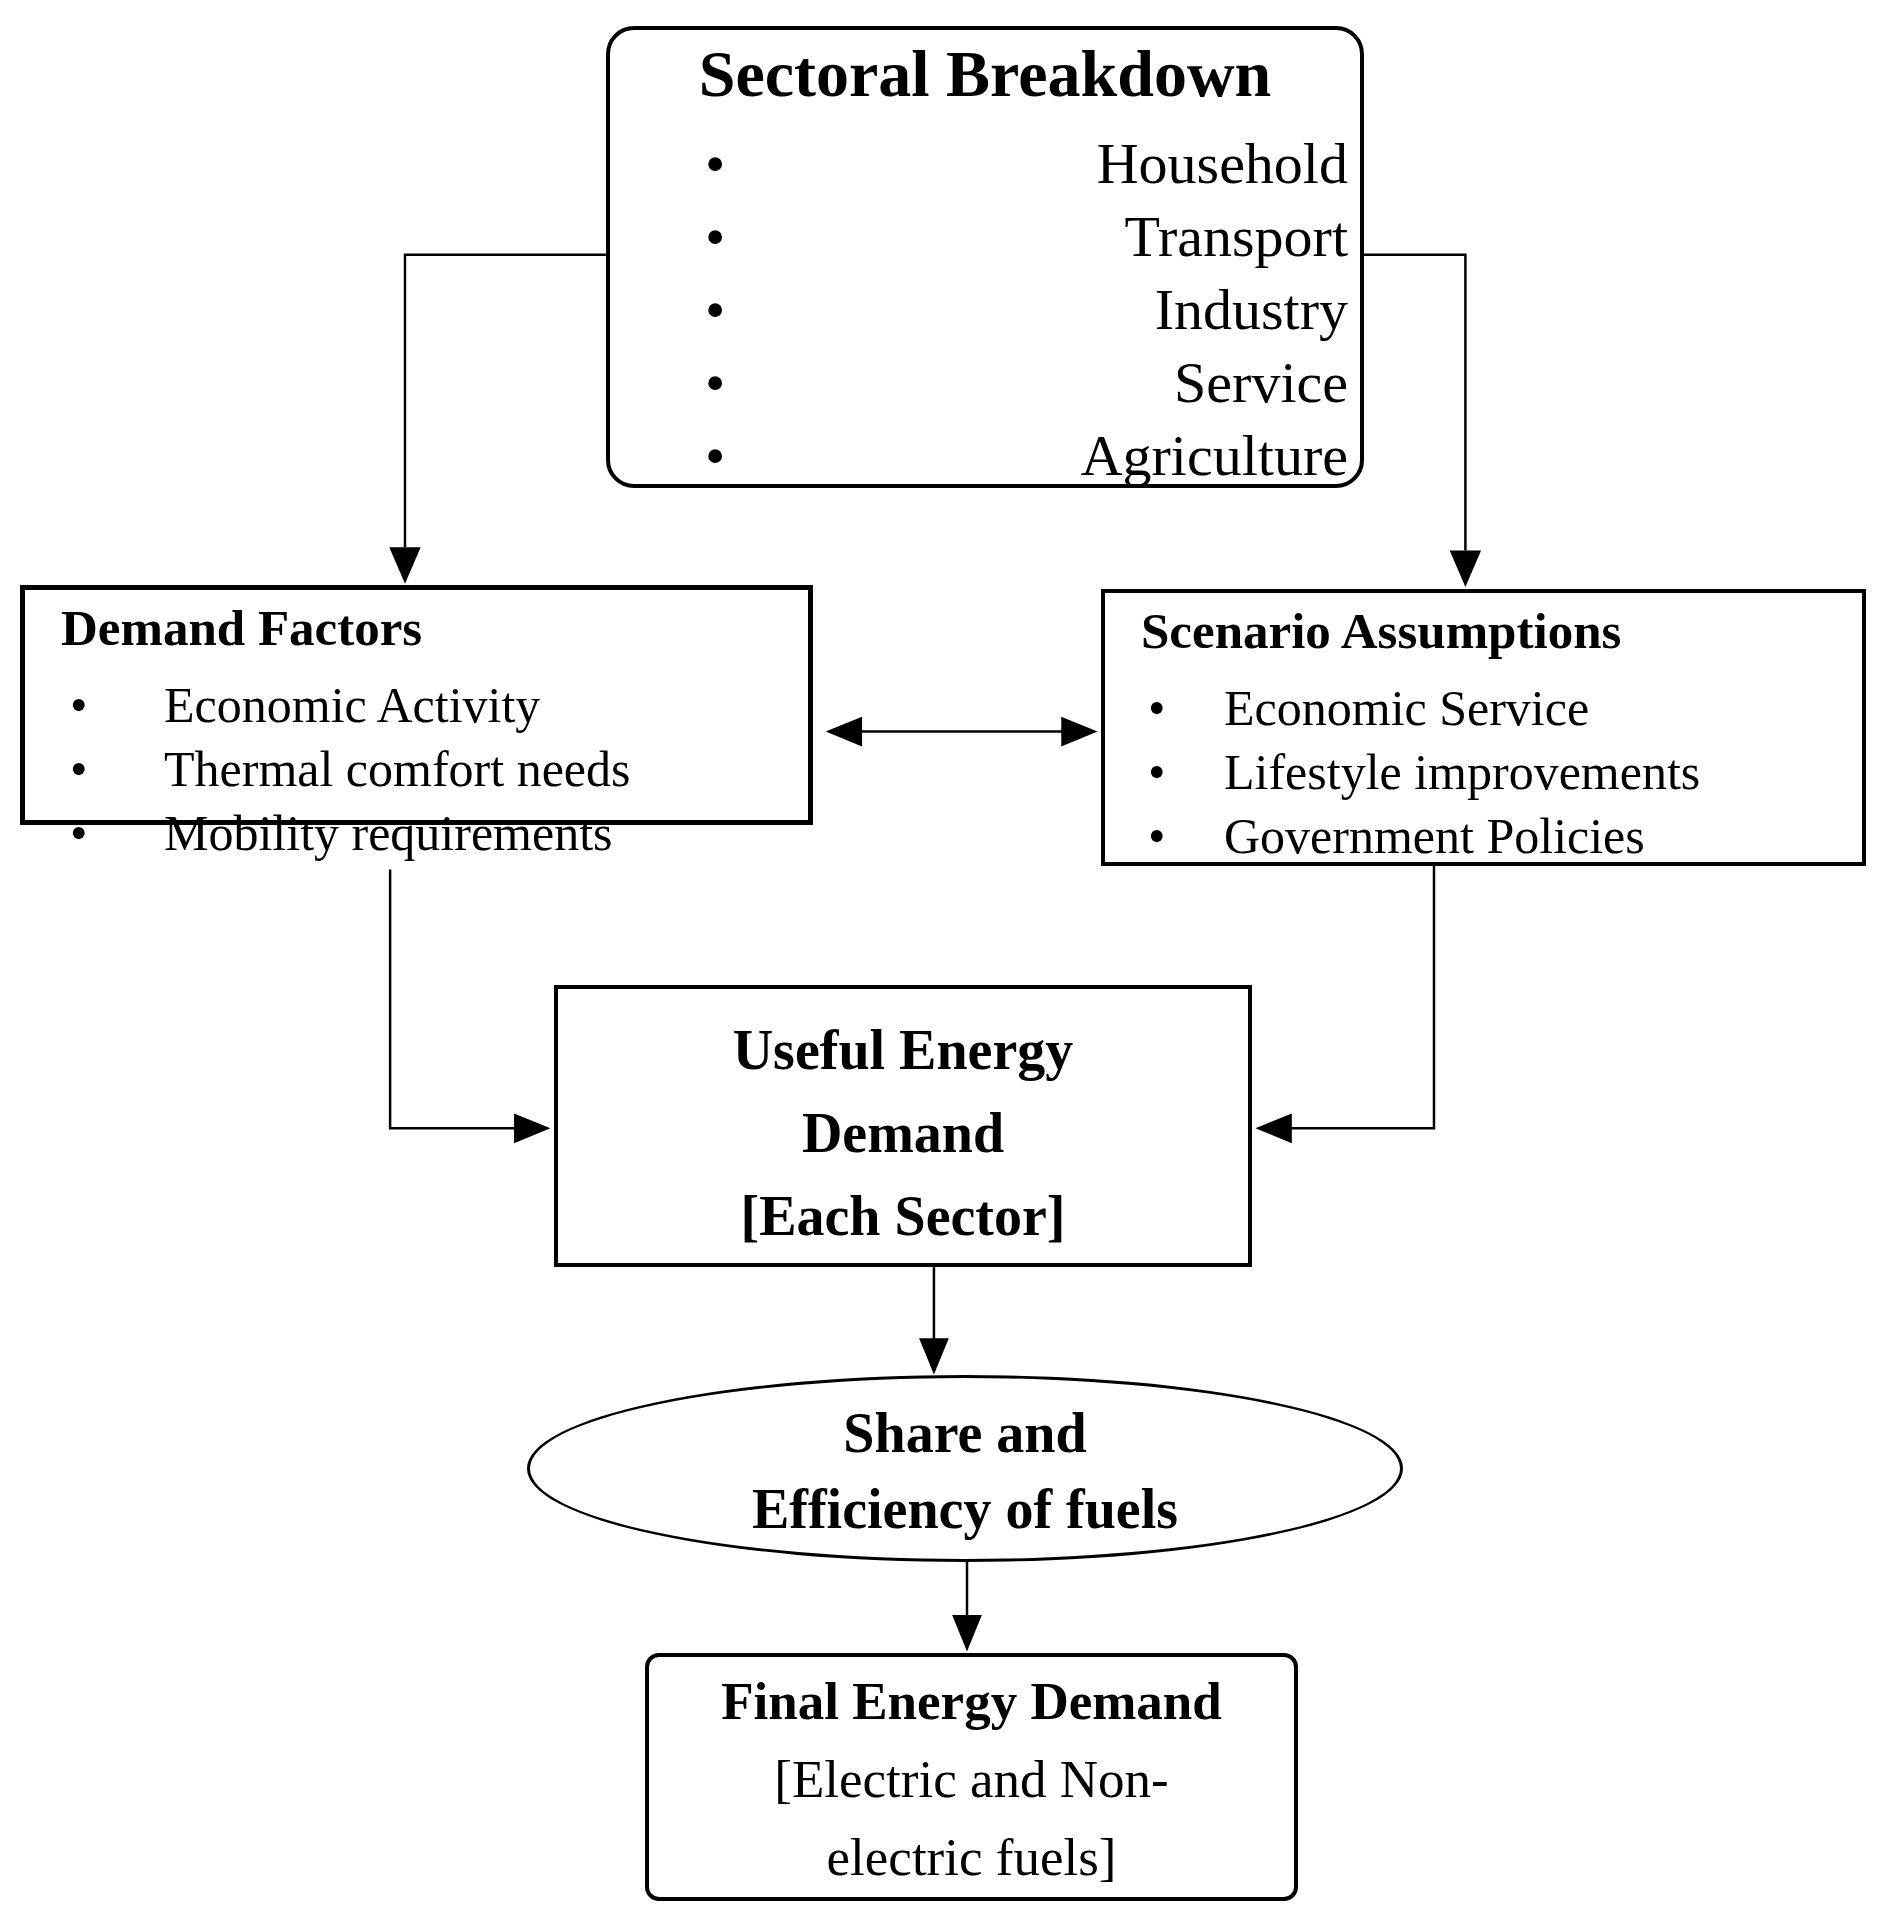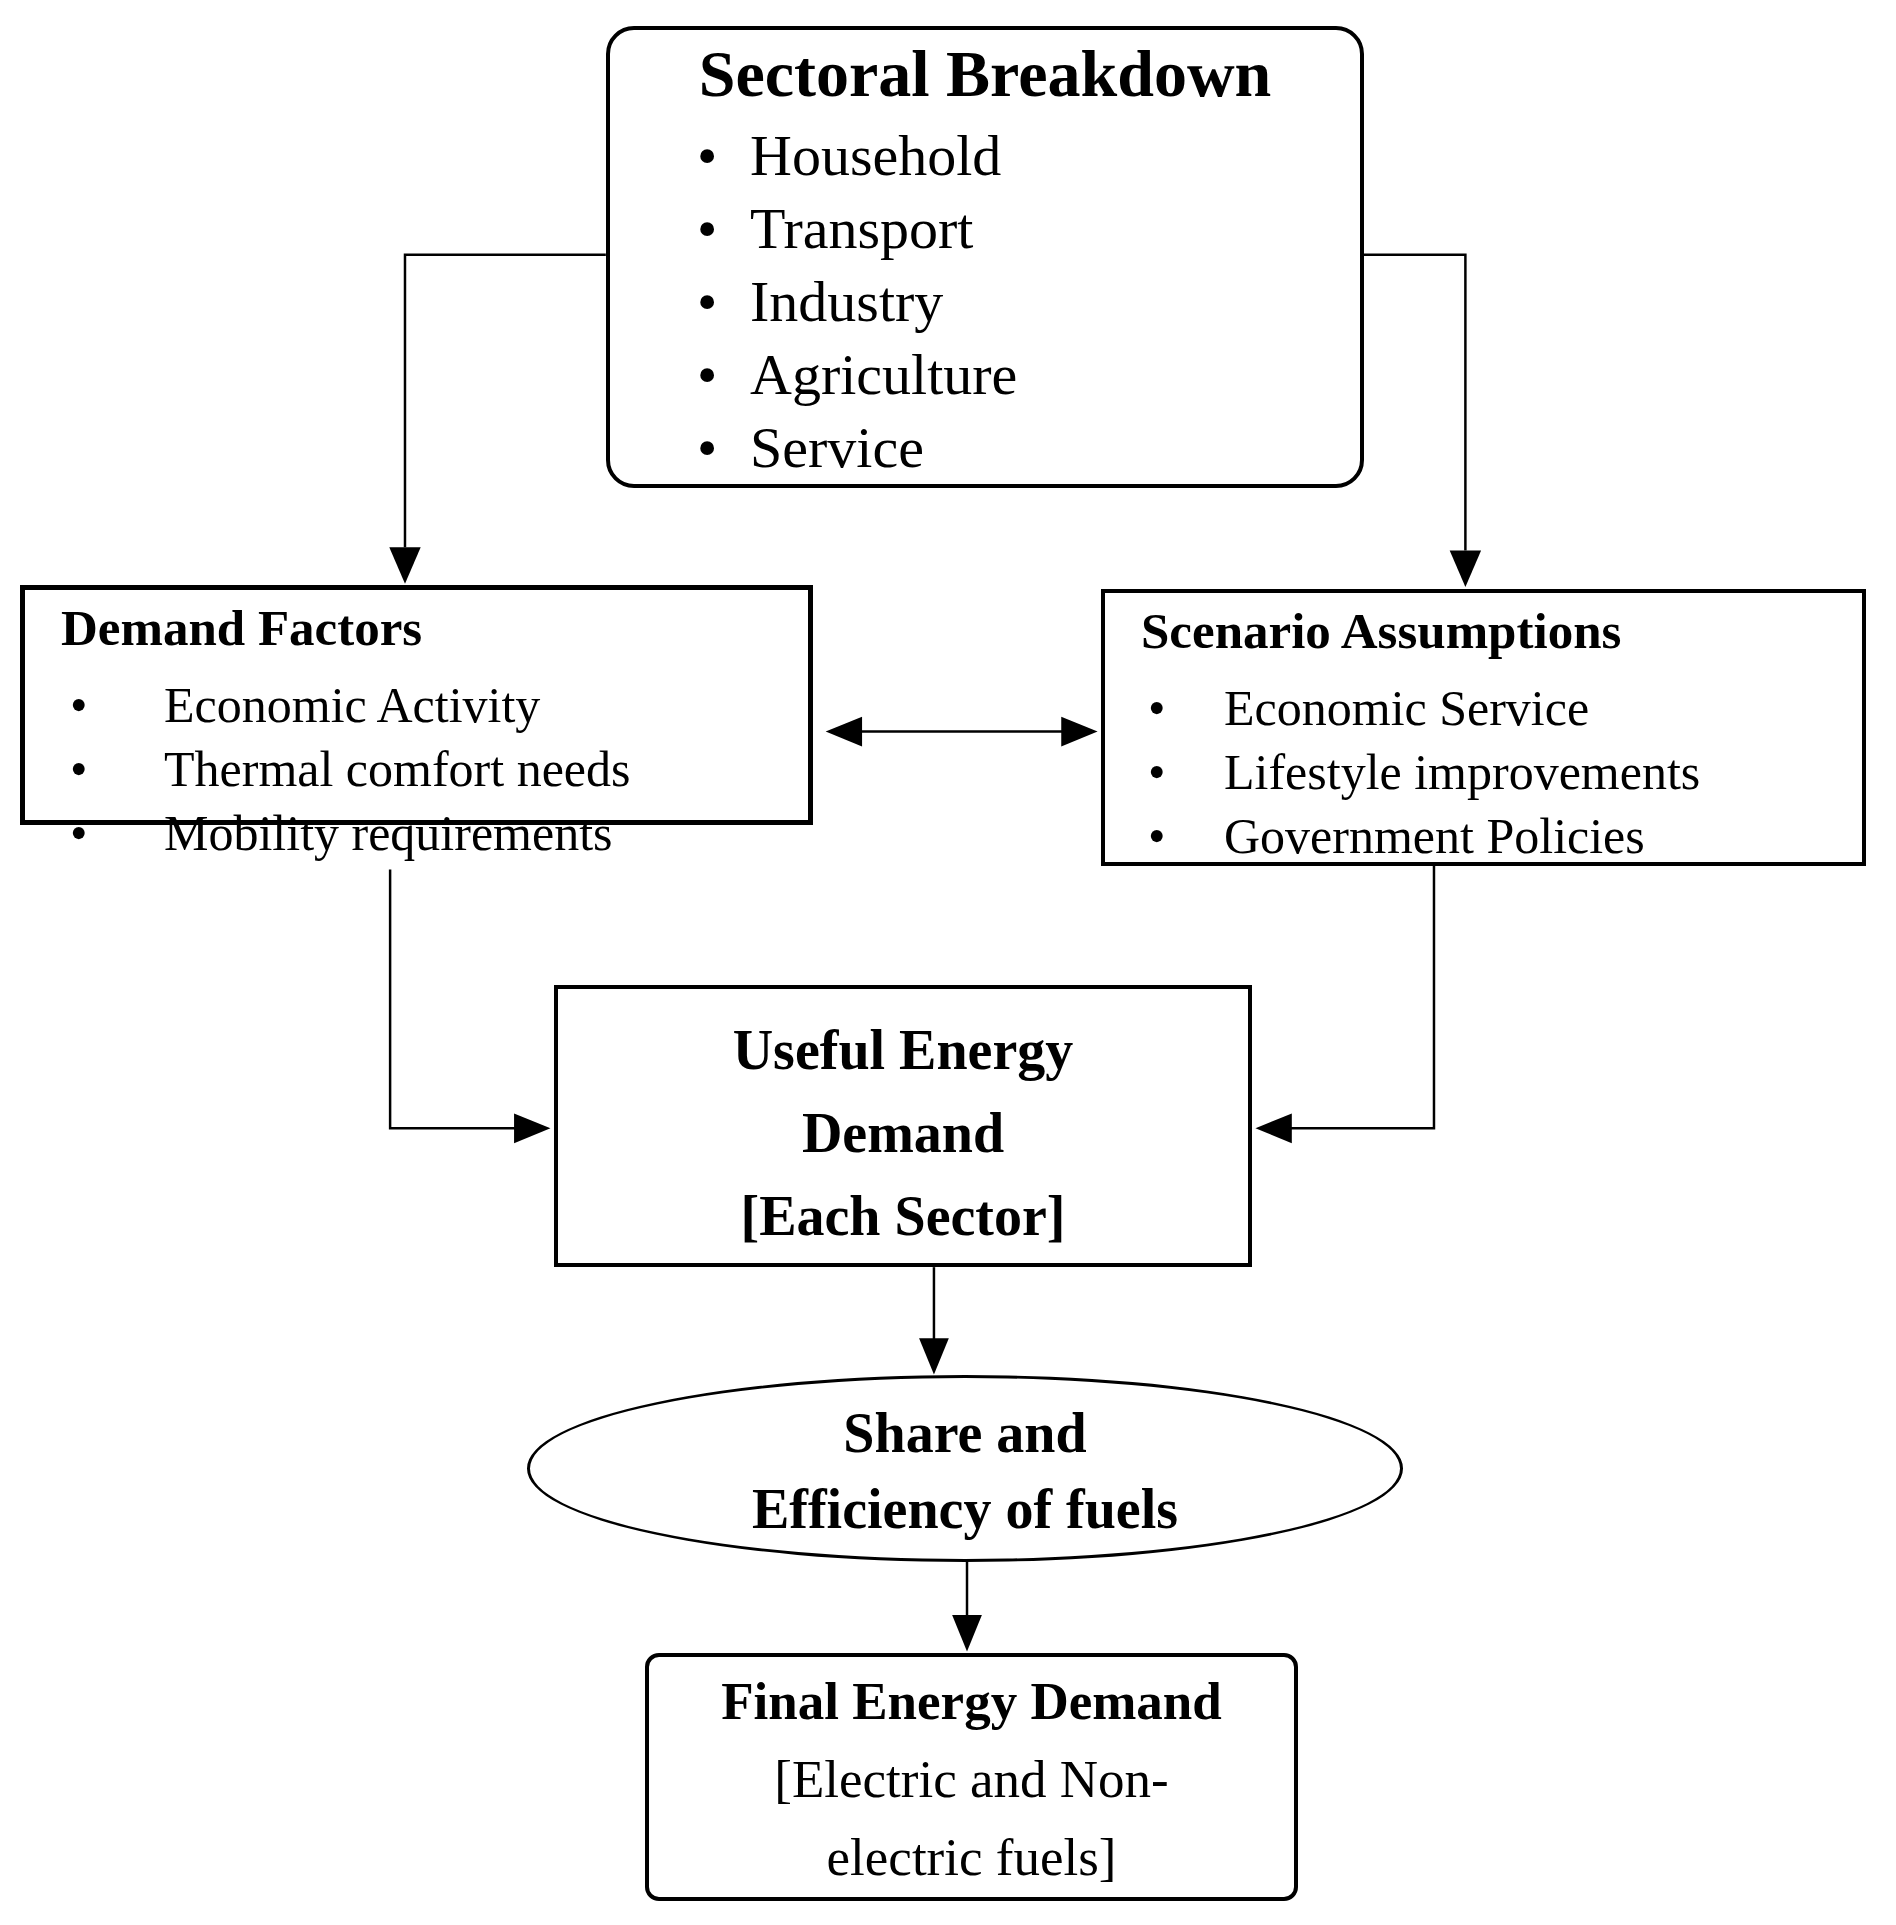--- a/index.html
+++ b/index.html
@@ -29,21 +29,21 @@
     z-index: 1;
   }
   .rect { border: 4.1px solid #000000; }
 
   
   .box-sectoral { left: 606px; top: 26px; width: 758px; height: 462px; border-radius: 28px; }
   .box-sectoral .node-title {
     font-size: 66px; font-weight: bold; text-align: center;
     line-height: 83px; padding-top: 1.7px;
   }
-  .box-sectoral ul { margin: 4px; padding: 0; list-style: none; }
+  .box-sectoral ul { margin: 12px; padding: 0; list-style: none; text-align: right; }
   .box-sectoral li {
     position: relative; font-size: 58px; line-height: 73px;
     padding-left: 136px;
   }
   .box-sectoral li::before {
     content: "\2022";
     position: absolute; left: 83px; top: 0;
   }
 
   
@@ -112,22 +112,22 @@
       <polygon points="1152,1954 1188,1954 1170,1998"></polygon>
     </g>
   </svg>
 
   <div class="node rect box-sectoral">
     <div class="node-title">Sectoral Breakdown</div>
     <ul>
       <li>Household</li>
       <li>Transport</li>
       <li>Industry</li>
+      <li>Service</li>
       <li>Agriculture</li>
-      <li>Service</li>
     </ul>
   </div>
 
   <div class="node rect side-box box-demand">
     <div class="node-title">Demand Factors</div>
     <ul>
       <li>Economic Activity</li>
       <li>Thermal comfort needs</li>
       <li>Mobility requirements</li>
     </ul>

